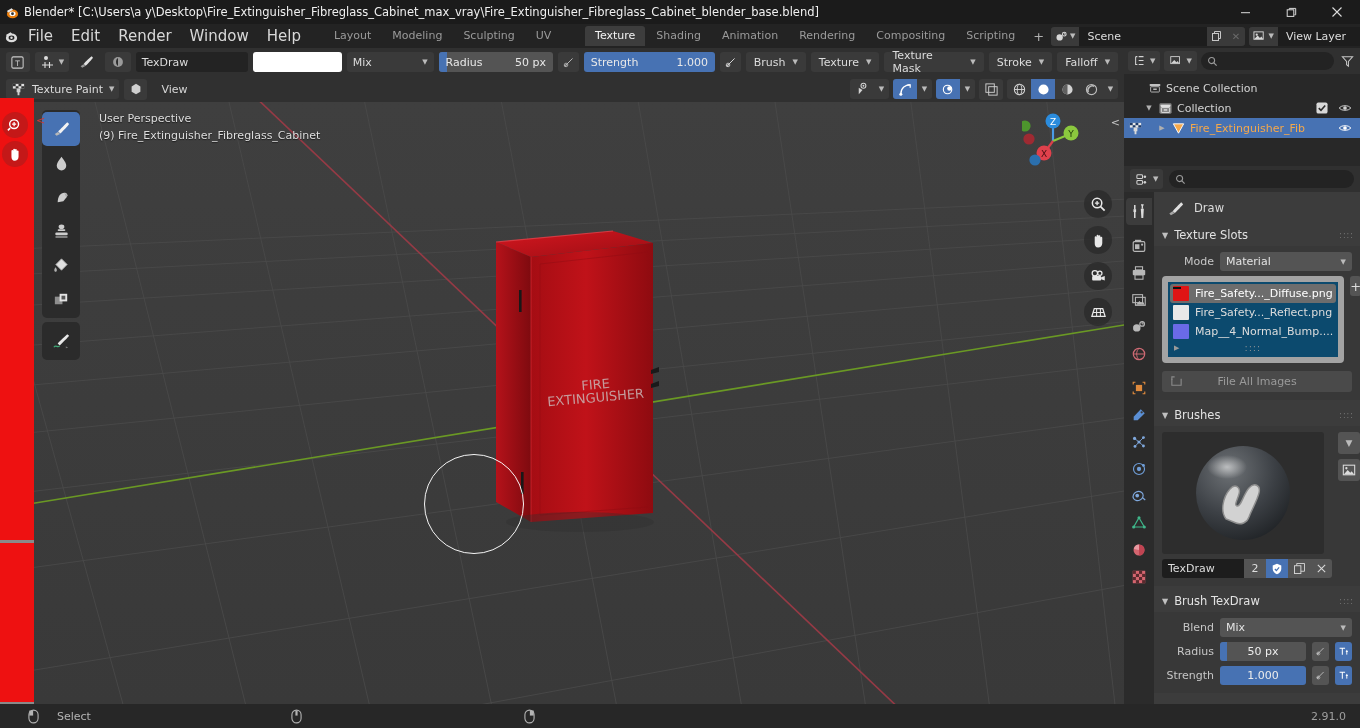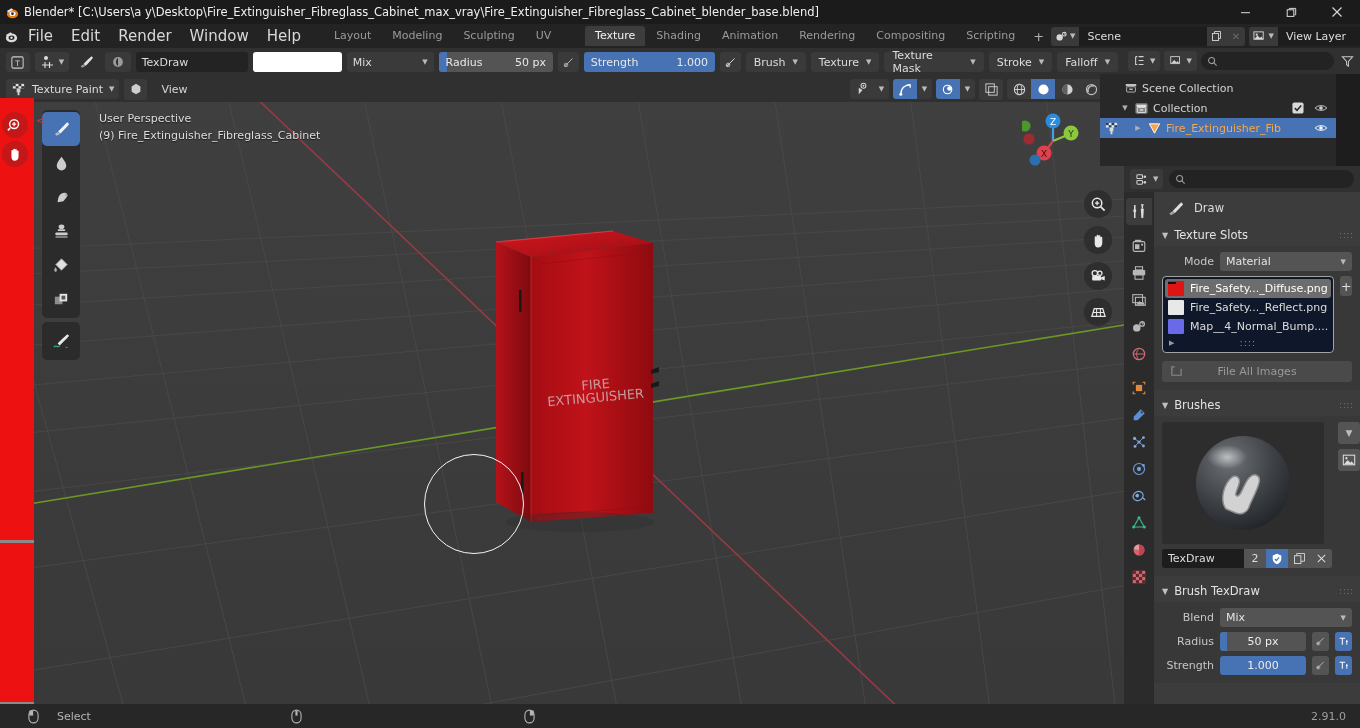--- a/index.html
+++ b/index.html
@@ -113,21 +113,21 @@
   .red-strip3 { position:absolute; left:0; top:702px; width:34px; height:2px; background:#8a8a8a; }
   .red-badge { position:absolute; width:26px; height:26px; border-radius:50%; background:#c41818; display:flex; align-items:center; justify-content:center; }
 
   
   .outliner-header {
     position:absolute; left:1124px; top:48px; width:236px; height:26px;
     background:#303030; display:flex; align-items:center; gap:4px; padding:0 4px;
   }
   .search-box { flex:1; height:18px; background:#232323; border-radius:9px; display:flex; align-items:center; padding:0 6px; gap:4px; }
   .outliner {
-    position:absolute; left:1100px; top:74px; width:236px; height:92px;
+    position:absolute; left:1124px; top:74px; width:236px; height:92px;
     background:#282828; padding-top:4px;
   }
   .ol-row { height:20px; display:flex; align-items:center; gap:4px; padding-left:6px; font-size:11px; color:#d3d3d3; }
   .ol-row.sel { background:#4772b3; }
   .ol-row.sel .ol-label { color:#f5a84b; }
   .ol-disc { width:10px; text-align:center; color:#b0b0b0; font-size:7px; }
   .ol-eye { margin-left:auto; margin-right:8px; }
   .ol-check { margin-left:auto; margin-right:6px; }
 
   
@@ -155,21 +155,21 @@
   .panel-head .grip { margin-left:auto; margin-right:6px; color:#777; letter-spacing:1px; font-size:8px; }
   .panel-box { background:#383838; padding:6px 8px 8px; }
   .row { display:flex; align-items:center; gap:6px; margin-bottom:5px; }
   .row-label { width:52px; text-align:right; font-size:11px; color:#c6c6c6; }
   .sel-dd {
     flex:1; height:19px; background:#545454; border-radius:3px;
     display:flex; align-items:center; justify-content:space-between; padding:0 6px;
     font-size:11px; color:#e3e3e3;
   }
   .tex-list {
-    background:#0f172a; border:1px solid #a3a3a3; border-radius:4px; padding:2px;
+    background:#0c4a6e; border:6px solid #a3a3a3; border-radius:4px; padding:2px;
   }
   .tex-item { height:19px; display:flex; align-items:center; gap:6px; padding:0 3px; border-radius:3px; font-size:11px; color:#dcdcdc; }
   .tex-item.sel { background:#6d6d6d; color:#fff; }
   .tex-thumb { width:16px; height:15px; border-radius:1px; flex:0 0 auto; }
   .tex-foot { height:14px; display:flex; align-items:center; justify-content:center; position:relative; color:#9a9a9a; font-size:8px; letter-spacing:1.5px; }
   .tex-foot .ltri { position:absolute; left:4px; font-size:7px; }
   .plus-btn { width:20px; height:20px; background:#545454; border-radius:3px; display:flex; align-items:center; justify-content:center; color:#ddd; font-size:13px; }
   .wide-btn {
     height:21px; background:#4a4a4a; border-radius:3px; display:flex; align-items:center; justify-content:center;
     gap:8px; color:#9a9a9a; font-size:11px; position:relative;

